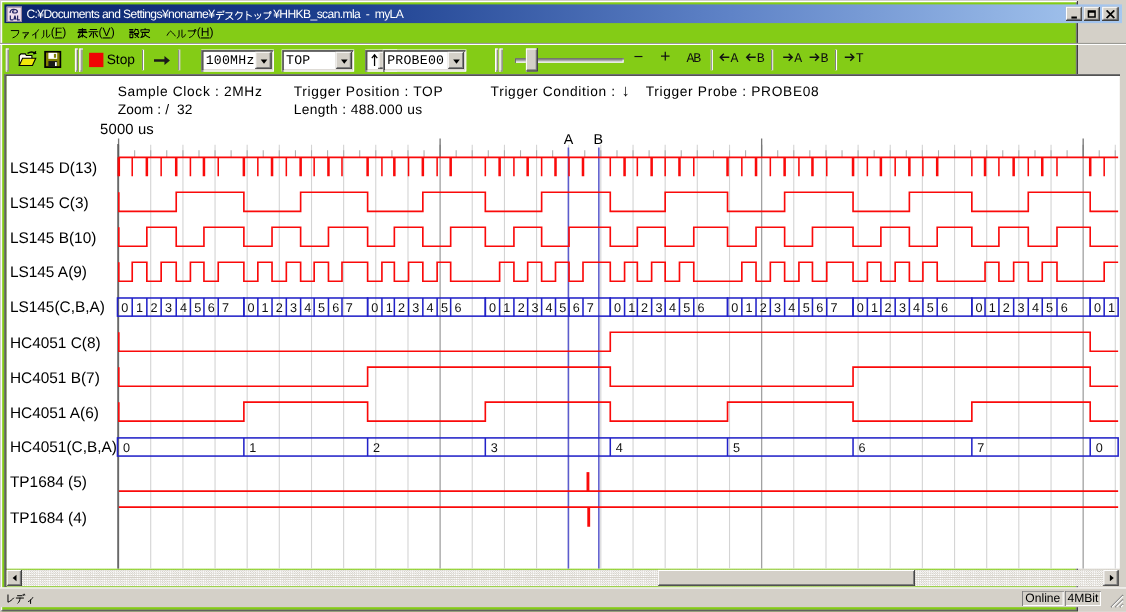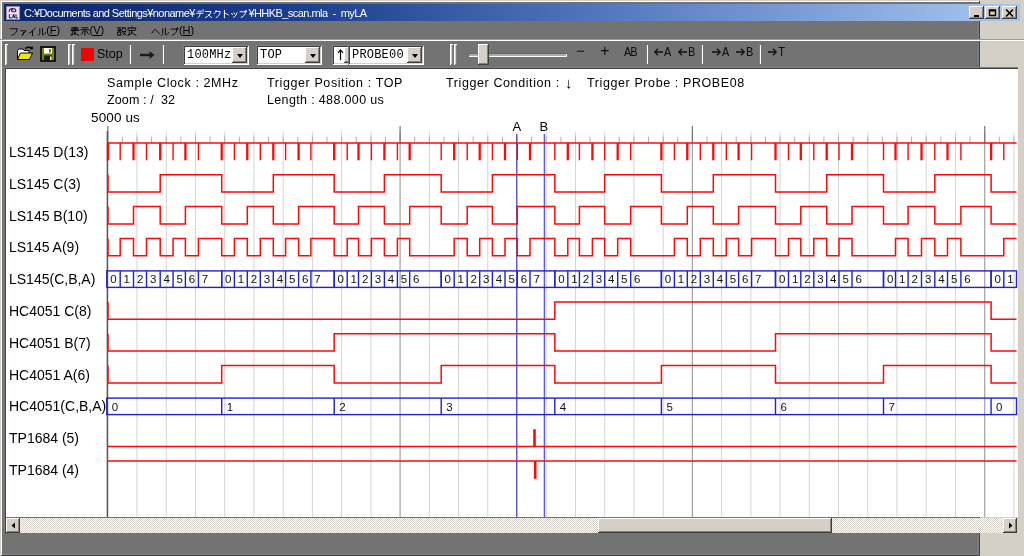--- a/index.html
+++ b/index.html
@@ -1,16 +1,16 @@
 <!DOCTYPE html>
 <html><head><meta charset="utf-8"><style>
 *{margin:0;padding:0;box-sizing:border-box}
 html,body{width:1024px;height:556px;overflow:hidden;font-family:"Liberation Sans",sans-serif;background:#d4d0c8}
 .ab{position:absolute}
-#win{position:relative;width:980px;height:556px;background:#737373;
+#win{position:relative;width:980px;height:556px;background:#84cc16;
  box-shadow:inset 1px 1px 0 #d4d0c8, inset -1px -1px 0 #404040, inset 2px 2px 0 #fff, inset -2px -2px 0 #808080;}
 #title{left:4px;top:4px;width:1016px;height:17px;background:linear-gradient(90deg,#0b246c 0%,#1c3f8f 30%,#5f83c7 65%,#a7c8f0 100%);color:#fff;font-size:12px;display:flex;align-items:center;white-space:nowrap;letter-spacing:-0.2px}
 #title .tx{font-size:11px;letter-spacing:-0.55px}
 .wbtn{width:15px;height:13px;background:#d4d0c8;box-shadow:inset -1px -1px 0 #404040,inset 1px 1px 0 #fff,inset -2px -2px 0 #808080;display:flex;align-items:center;justify-content:center}
 #menu{left:0;top:21px;width:1024px;height:18px;font-size:11px;color:#000}
 #menu span.lt{font-size:11px}
 #toolbar{left:0;top:39px;width:1024px;height:28px;border-top:1px solid #9a9a94;box-shadow:inset 0 1px 0 #fff;}
 .grip{position:absolute;width:3px;background:#d4d0c8;box-shadow:inset 1px 1px 0 #fff,inset -1px -1px 0 #808080}
 .tsep{position:absolute;width:2px;background:#d4d0c8;box-shadow:inset 1px 0 0 #808080,inset -1px 0 0 #fff}
 .combo{position:absolute;height:20px;background:#fff;box-shadow:inset 1px 1px 0 #808080,inset -1px -1px 0 #fff,inset 2px 2px 0 #404040,inset -2px -2px 0 #d4d0c8;font-size:11px;color:#000}
@@ -507,12 +507,27 @@
           <path d="M5 0.5 L1.5 3.5 L5 6.5 z" fill="#000"></path>
         </svg>
       </div>
 <div id="thumb"></div>
 <div class="sbtn" style="left:997px;top:0">
         <svg width="7" height="7">
           <path d="M2 0.5 L5.5 3.5 L2 6.5 z" fill="#000"></path>
         </svg>
       </div>
 </div>
+<div id="status" class="ab">
+<span class="ab" style="left:5px;top:3px"><svg viewBox="0 0 12 13" style="width:9px;height:11px;vertical-align:-2px;position:relative;top:1px">
+          <path d="M3 1.6 V10.4 C5.6 9.4 8 7.6 9.8 5.4" fill="none" stroke="#000" stroke-width="1.2" stroke-linecap="round" stroke-linejoin="round"></path>
+        </svg><svg viewBox="0 0 12 13" style="width:9px;height:11px;vertical-align:-2px;position:relative;top:1px">
+          <path d="M2.6 2.6 H8.2 M1 5.4 H9.8 M5.6 5.4 C5.6 8 4.8 10.2 3 11.6 M9.4 1 L10.2 2.4 M11 .6 L11.8 2" fill="none" stroke="#000" stroke-width="1.2" stroke-linecap="round" stroke-linejoin="round"></path>
+        </svg><svg viewBox="0 0 12 13" style="width:9px;height:11px;vertical-align:-2px;position:relative;top:1px">
+          <path d="M9 4.8 C7.4 7.2 5.8 8.6 3.8 9.6 M6.4 7.8 V12" fill="none" stroke="#000" stroke-width="1.2" stroke-linecap="round" stroke-linejoin="round"></path>
+        </svg></span>
+<div class="sbox" style="left:929px;width:38px">Online</div>
+<div class="sbox" style="left:968px;width:33px">4MBit</div>
+<svg class="ab" style="right:2px;top:5px" width="13" height="13">
+        <path d="M12 1 L1 12 M12 5 L5 12 M12 9 L9 12" stroke="#808080" stroke-width="1.3"></path>
+        <path d="M12 2 L2 12 M12 6 L6 12 M12 10 L10 12" stroke="#fff" stroke-width="1"></path>
+      </svg>
+</div>
 </div>
 </body></html>

